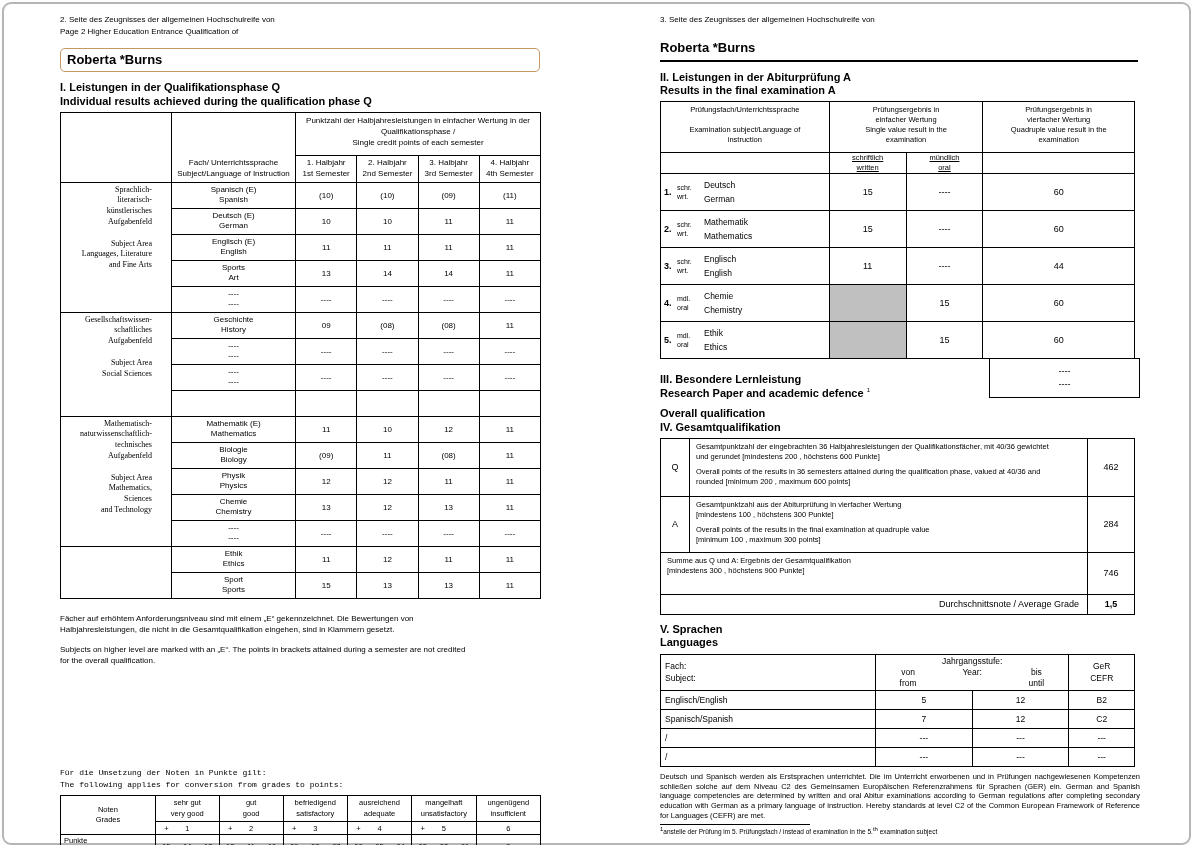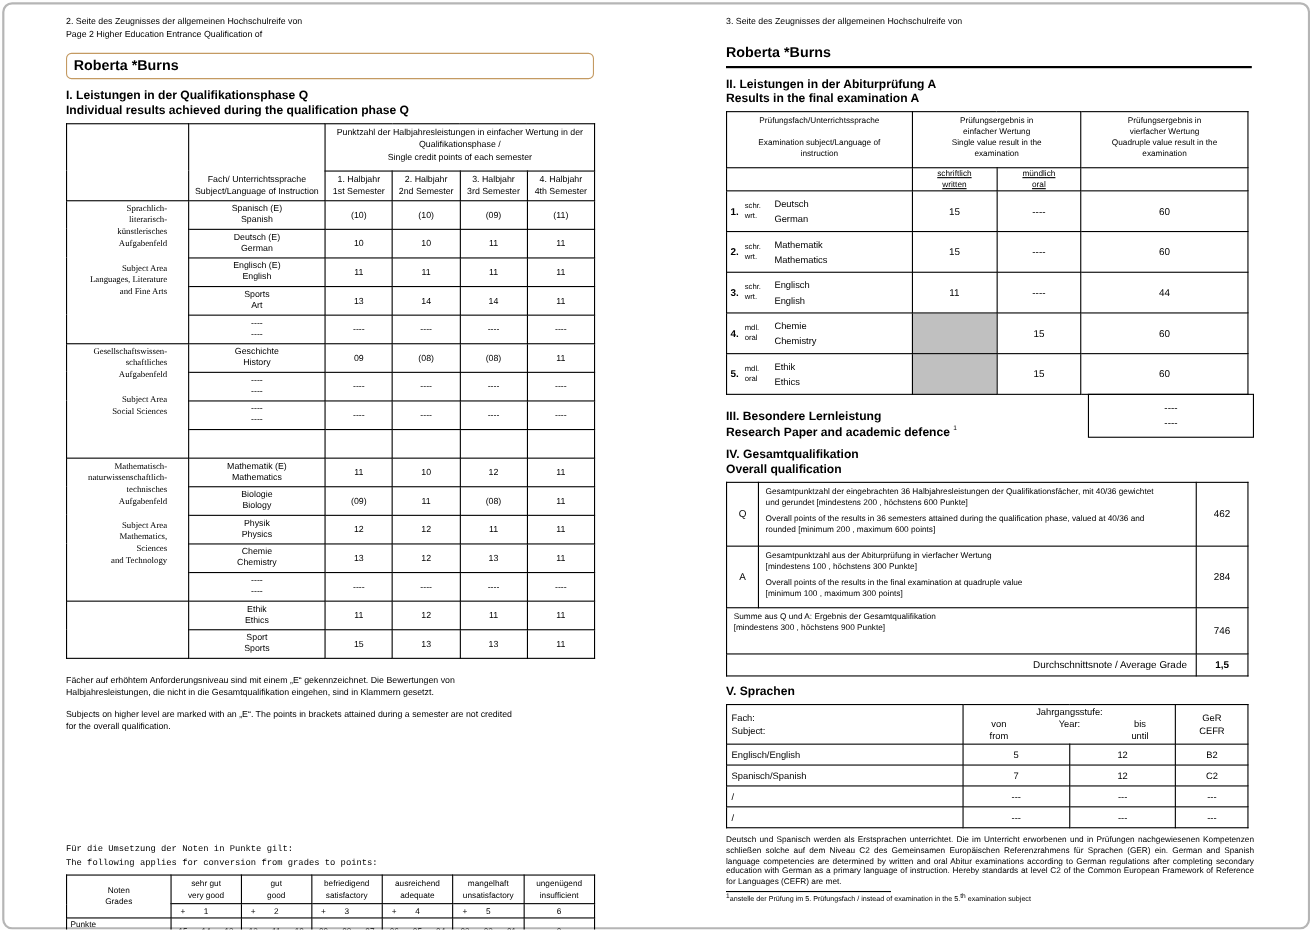--- a/index.html
+++ b/index.html
@@ -525,22 +525,22 @@
   <div class="s3row">
     <div class="sect s3head">
       <div>III. Besondere Lernleistung</div>
       <div><span>Research Paper and academic defence</span> <sup class="s">1</sup></div>
     </div>
     <div class="s3box pre">----
 ----</div>
   </div>
 
   <div class="sect" style="margin-top:6px;">
+    <div>Overall qualification</div>
     <div>IV. Gesamtqualifikation</div>
-    <div>Overall qualification</div>
   </div>
 
   <table class="otable">
     <tbody>
         <tr class="qrow">
       <td class="lcol">Q</td>
       <td class="dcol">
         <div class="pre">Gesamtpunktzahl der eingebrachten 36 Halbjahresleistungen der Qualifikationsfächer, mit 40/36 gewichtet
 und gerundet [mindestens 200 , höchstens 600 Punkte]</div>
         <div class="pre en">Overall points of the results in 36 semesters attained during the qualification phase, valued at 40/36 and
@@ -565,20 +565,21 @@
     </tr>
     <tr class="avgrow">
       <td class="avglabel" colspan="2">Durchschnittsnote / Average Grade</td>
       <td class="vcol avgval">1,5</td>
     </tr>
   </tbody>
     </table>
 
   <div class="sect" style="margin-top:8px;">
     <div>V. Sprachen</div>
+    <div>Languages</div>
   </div>
 
   <table class="ltable">
     <tbody>
         <tr>
       <td class="lsubjhdr pre">Fach:
 Subject:</td>
       <td class="lyearhdr" colspan="2">
         <div class="yr-top">Jahrgangsstufe:</div>
         <div class="yr-sub">

